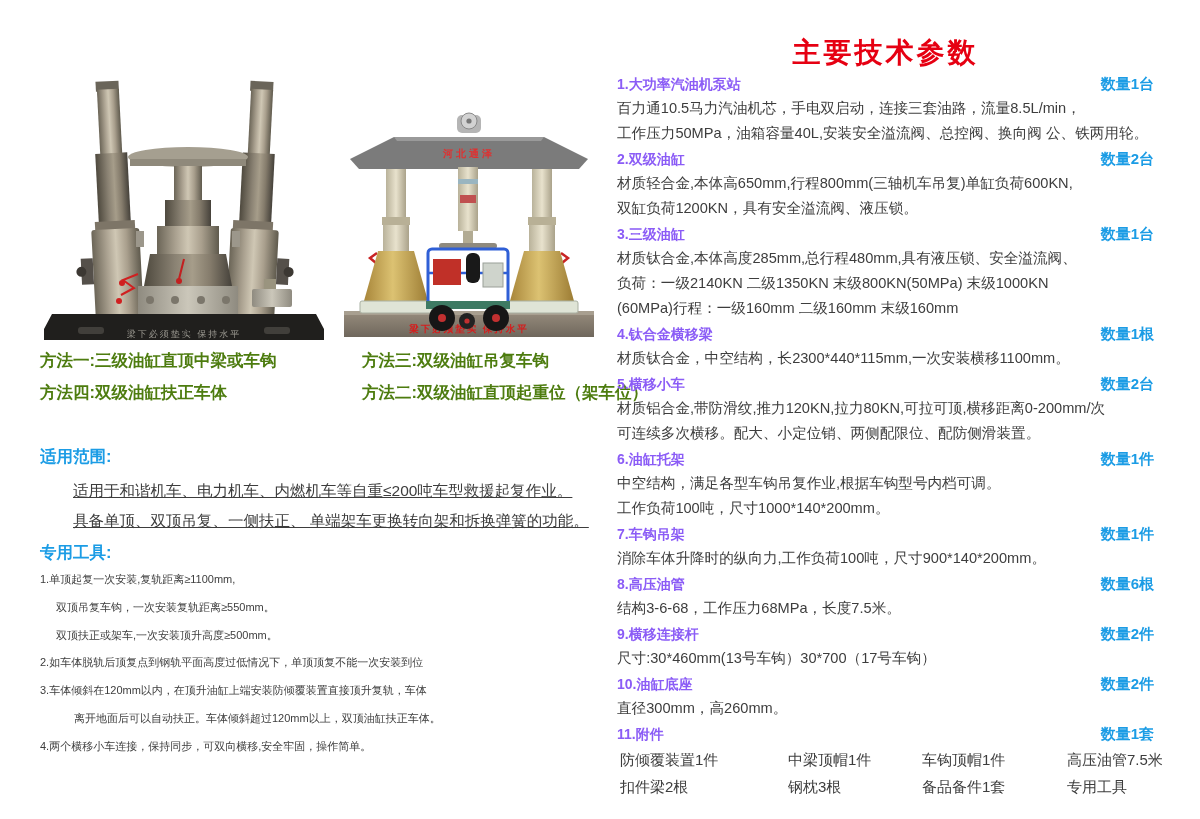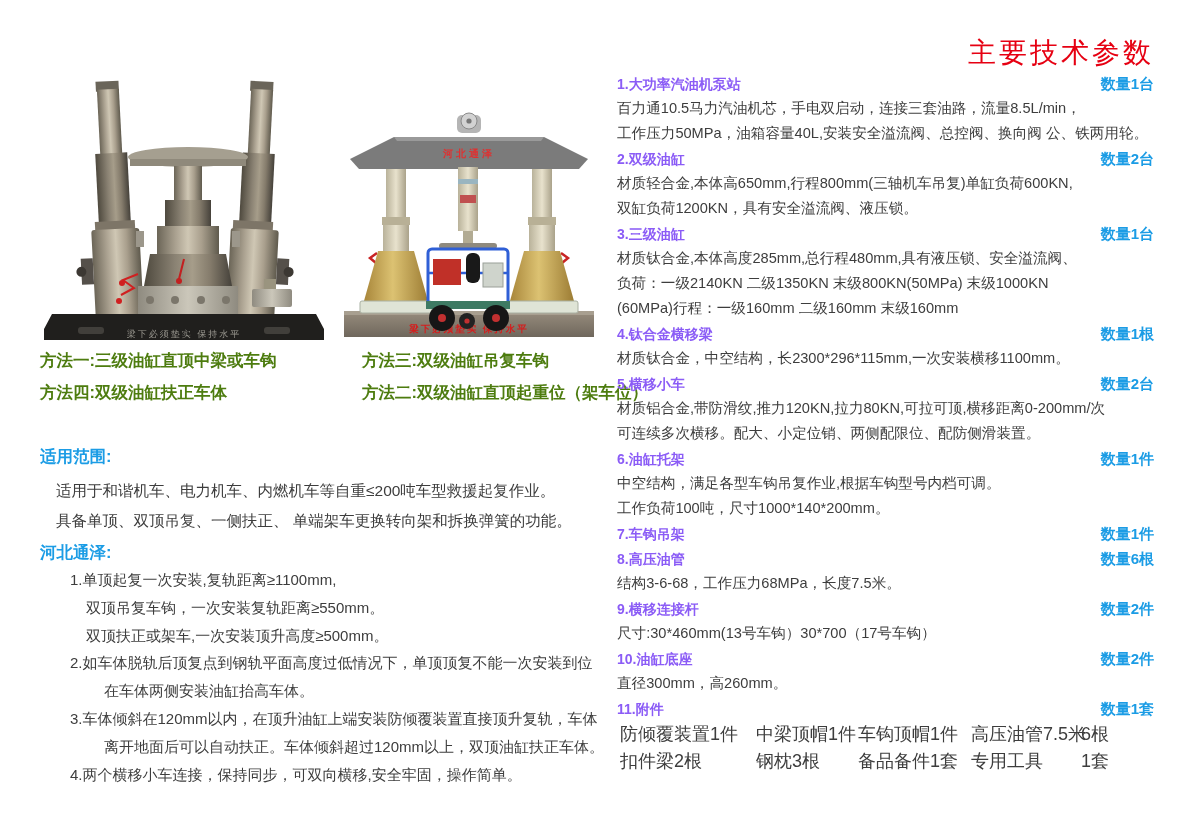--- a/index.html
+++ b/index.html
@@ -9,37 +9,37 @@
   
   .photo1{position:absolute;left:38px;top:60px;width:292px;height:280px;}
   .photo2{position:absolute;left:336px;top:102px;width:266px;height:238px;}
 
   .captions{position:absolute;left:40px;top:350px;width:580px;
             display:grid;grid-template-columns:322px 1fr;grid-auto-rows:32px;}
   .caption{color:#4d7c0f;font-weight:bold;font-size:16.5px;white-space:nowrap;}
 
   .sec-head{position:absolute;color:#1b9ce5;font-weight:bold;font-size:16.5px;}
   .scope-head{left:40px;top:446px;text-align:center;}
-  .scope-lines{position:absolute;left:56px;top:476px;font-size:15.5px;line-height:30px;white-space:nowrap;}
+  .scope-lines{position:absolute;left:73px;top:476px;font-size:15.5px;line-height:30px;white-space:nowrap;text-decoration:underline;}
   .features-head{left:40px;top:542px;}
-  .features{position:absolute;left:40px;top:566px;font-size:15px;line-height:27.8px;white-space:nowrap;margin-left:30px;}
+  .features{position:absolute;left:40px;top:566px;font-size:11px;line-height:27.8px;white-space:nowrap;}
   .ind1{padding-left:16px;}
   .ind2{padding-left:34px;}
 
   
-  .main-title{position:absolute;left:617px;top:34px;width:537px;text-align:right;
-              font-size:28px;font-weight:normal;color:#e60012;letter-spacing:3px;}
+  .main-title{position:absolute;left:617px;top:34px;width:537px;text-align:center;
+              font-size:28px;font-weight:bold;color:#e60012;letter-spacing:3px;}
   .specs{position:absolute;left:617px;top:71px;width:537px;}
   .spec-head{display:flex;justify-content:space-between;align-items:baseline;
              height:25px;line-height:25px;}
   .spec-name{color:#8b5cf6;font-weight:bold;font-size:14px;white-space:nowrap;}
   .spec-qty{color:#1b9ce5;font-weight:bold;font-size:15px;white-space:nowrap;}
   .spec-line{height:25px;line-height:25px;font-size:14.6px;white-space:nowrap;}
   .acc-row{display:grid;grid-template-columns:136px 102px 113px 110px 1fr;
-           height:27px;line-height:27px;font-size:18px;padding-left:3px;white-space:nowrap;}
+           height:27px;line-height:27px;font-size:15px;padding-left:3px;white-space:nowrap;gap:32px;}
 
   svg text{font-family:"Liberation Sans","DejaVu Sans",sans-serif;}
 </style>
 </head>
 <body>
 
 <div class="page">
 
   <svg class="photo1" viewBox="0 0 292 278">
     <defs>
@@ -205,27 +205,26 @@
     <div class="caption">方法四:双级油缸扶正车体</div>
     <div class="caption">方法二:双级油缸直顶起重位（架车位）</div>
   </div>
 
   <div class="sec-head scope-head">适用范围:</div>
   <div class="scope-lines">
     <div>适用于和谐机车、电力机车、内燃机车等自重≤200吨车型救援起复作业。</div>
     <div>具备单顶、双顶吊复、一侧扶正、 单端架车更换转向架和拆换弹簧的功能。</div>
   </div>
 
-  <div class="sec-head features-head">河北通泽:</div>
+  <div class="sec-head features-head">专用工具:</div>
   <div class="features">
     <div>1.单顶起复一次安装,复轨距离≥1100mm,</div>
     <div class="ind1">双顶吊复车钩，一次安装复轨距离≥550mm。</div>
     <div class="ind1">双顶扶正或架车,一次安装顶升高度≥500mm。</div>
     <div>2.如车体脱轨后顶复点到钢轨平面高度过低情况下，单顶顶复不能一次安装到位</div>
-    <div class="ind2">在车体两侧安装油缸抬高车体。</div>
     <div>3.车体倾斜在120mm以内，在顶升油缸上端安装防倾覆装置直接顶升复轨，车体</div>
     <div class="ind2">离开地面后可以自动扶正。车体倾斜超过120mm以上，双顶油缸扶正车体。</div>
     <div>4.两个横移小车连接，保持同步，可双向横移,安全牢固，操作简单。</div>
   </div>
 
   <div class="main-title">主要技术参数</div>
 
   <div class="specs">
 
     <div class="spec-head">
@@ -247,40 +246,41 @@
       <span class="spec-qty">数量1台</span>
     </div>
     <div class="spec-line">材质钛合金,本体高度285mm,总行程480mm,具有液压锁、安全溢流阀、</div>
     <div class="spec-line">负荷：一级2140KN 二级1350KN 末级800KN(50MPa) 末级1000KN</div>
     <div class="spec-line">(60MPa)行程：一级160mm 二级160mm 末级160mm</div>
 
     <div class="spec-head">
       <span class="spec-name">4.钛合金横移梁</span>
       <span class="spec-qty">数量1根</span>
     </div>
-    <div class="spec-line">材质钛合金，中空结构，长2300*296*115mm,一次安装横移1100mm。</div>
+    <div class="spec-line">材质钛合金，中空结构，长2300*440*115mm,一次安装横移1100mm。</div>
 
     <div class="spec-head">
       <span class="spec-name">5.横移小车</span>
       <span class="spec-qty">数量2台</span>
     </div>
     <div class="spec-line">材质铝合金,带防滑纹,推力120KN,拉力80KN,可拉可顶,横移距离0-200mm/次</div>
     <div class="spec-line">可连续多次横移。配大、小定位销、两侧配限位、配防侧滑装置。</div>
 
     <div class="spec-head">
       <span class="spec-name">6.油缸托架</span>
       <span class="spec-qty">数量1件</span>
     </div>
     <div class="spec-line">中空结构，满足各型车钩吊复作业,根据车钩型号内档可调。</div>
     <div class="spec-line">工作负荷100吨，尺寸1000*140*200mm。</div>
 
     <div class="spec-head">
       <span class="spec-name">7.车钩吊架</span>
       <span class="spec-qty">数量1件</span>
     </div>
+    <div class="spec-line">消除车体升降时的纵向力,工作负荷100吨，尺寸900*140*200mm。</div>
 
     <div class="spec-head">
       <span class="spec-name">8.高压油管</span>
       <span class="spec-qty">数量6根</span>
     </div>
     <div class="spec-line">结构3-6-68，工作压力68MPa，长度7.5米。</div>
 
     <div class="spec-head">
       <span class="spec-name">9.横移连接杆</span>
       <span class="spec-qty">数量2件</span>

